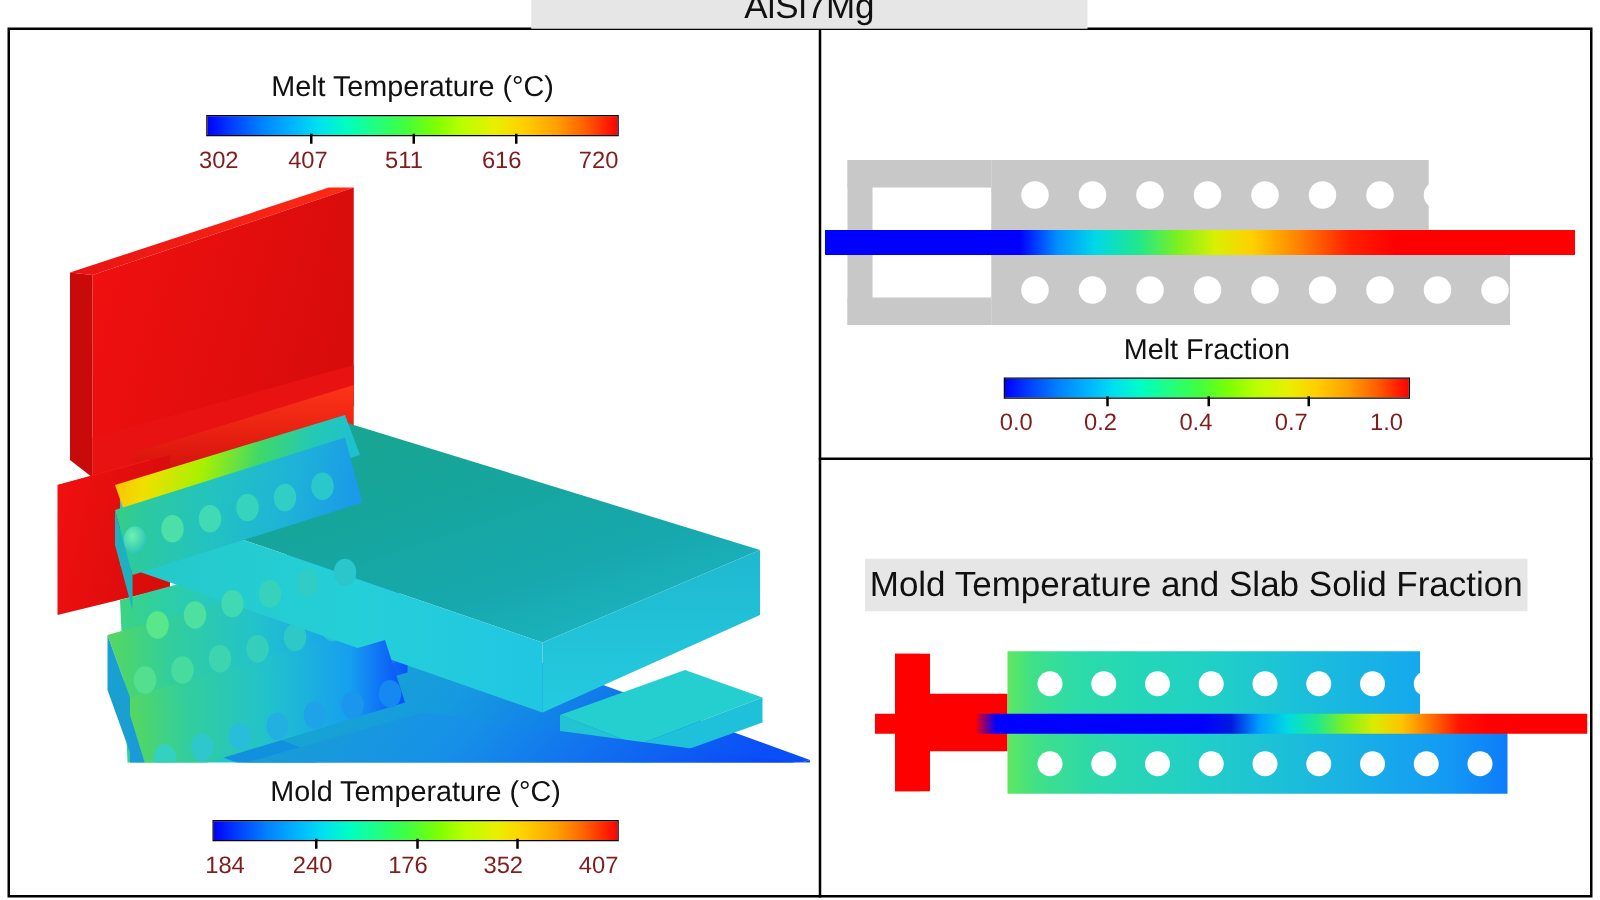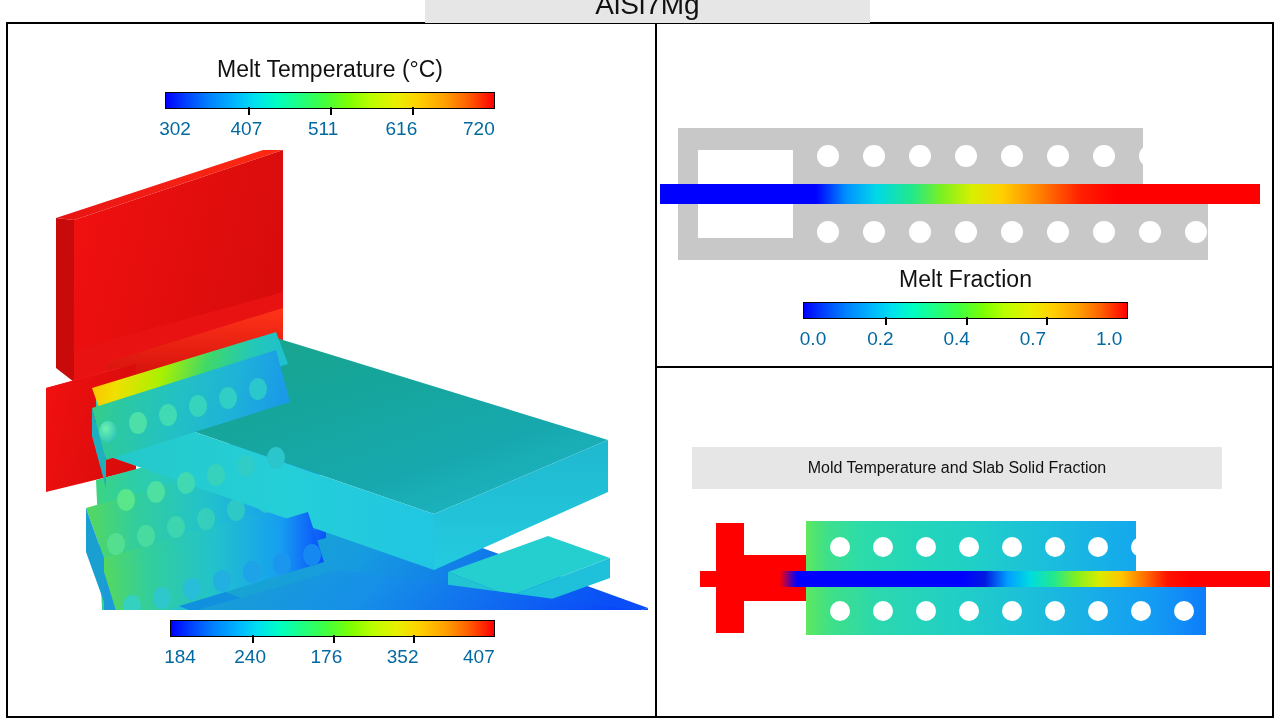--- a/index.html
+++ b/index.html
@@ -15,35 +15,35 @@
   .frame-border{position:absolute;left:6px;top:22px;width:1268px;height:696px;
     border:2px solid #000;box-sizing:border-box;pointer-events:none;}
   .v-divider{position:absolute;left:655px;top:24px;width:2px;height:694px;background:#000;}
   .h-divider{position:absolute;left:655px;top:366px;width:619px;height:2px;background:#000;}
 
   
   .banner{position:absolute;background:#e6e6e6;display:flex;align-items:center;
     justify-content:center;color:#111;white-space:nowrap;}
   #main-title-banner{left:425px;top:-14px;width:445px;height:37px;font-size:28px;}
   #slab-title-banner{left:800px;top:66px;width:322px;height:44px;font-size:28px;}
-  #mold-title-banner{left:692px;top:447px;width:530px;height:42px;font-size:16px;}
+  #mold-title-banner{left:692px;top:447px;width:530px;height:42px;font-size:28px;}
 
   
   .cbar-wrap{position:absolute;}
   .cbar-title{text-align:center;font-size:23px;color:#111;margin-bottom:9px;}
   .cbar{position:relative;height:17px;border:1px solid #000;box-sizing:border-box;
     background:linear-gradient(to right,
       #0000ff 0%, #0040ff 6%, #0080ff 13%, #00b0ff 20%,
       #00e0f0 27%, #00ffc0 34%, #20ff80 41%, #40ff40 48%,
       #80ff00 56%, #b8ff00 62%, #e8f000 70%, #ffd000 77%,
       #ffa000 85%, #ff6000 92%, #ff0000 100%);}
   .ticks{position:absolute;left:0;right:0;top:100%;height:7px;}
   .ticks i{position:absolute;top:-1px;width:2px;height:8px;background:#000;}
   .cbar-labels{display:flex;justify-content:space-between;margin-top:9px;
-    font-size:19px;color:#0369a1;}
+    font-size:19px;color:#7f1d1d;}
   .cbar-labels span{display:block;width:0;white-space:nowrap;text-align:left;}
   .cbar-labels span:first-child{text-align:center;}
 
   #melt-colorbar-group{left:165px;top:56px;width:330px;}
   #mold-colorbar-group{left:170px;top:620px;width:325px;}
   #solid-colorbar-group{left:803px;top:266px;width:325px;}
 
   
   #model-3d{position:absolute;left:8px;top:140px;width:645px;height:470px;}
   #model-3d svg{display:block;}
@@ -274,20 +274,21 @@
     <div class="cbar-labels">
       <span style="width:44px;margin-left:-12px">302</span>
       <span style="width:44px">407</span>
       <span style="width:44px">511</span>
       <span style="width:44px">616</span>
       <span style="width:44px;margin-right:-12px">720</span>
     </div>
   </div>
 
   <div class="cbar-wrap" id="mold-colorbar-group">
+    <div class="cbar-title">Mold Temperature (°C)</div>
     <div class="cbar">
       <div class="ticks">
         <i style="left:25%"></i>
           <i style="left:50%"></i>
           <i style="left:75%"></i>
       </div>
     </div>
     <div class="cbar-labels">
       <span style="width:44px;margin-left:-12px">184</span>
       <span style="width:44px">240</span>

